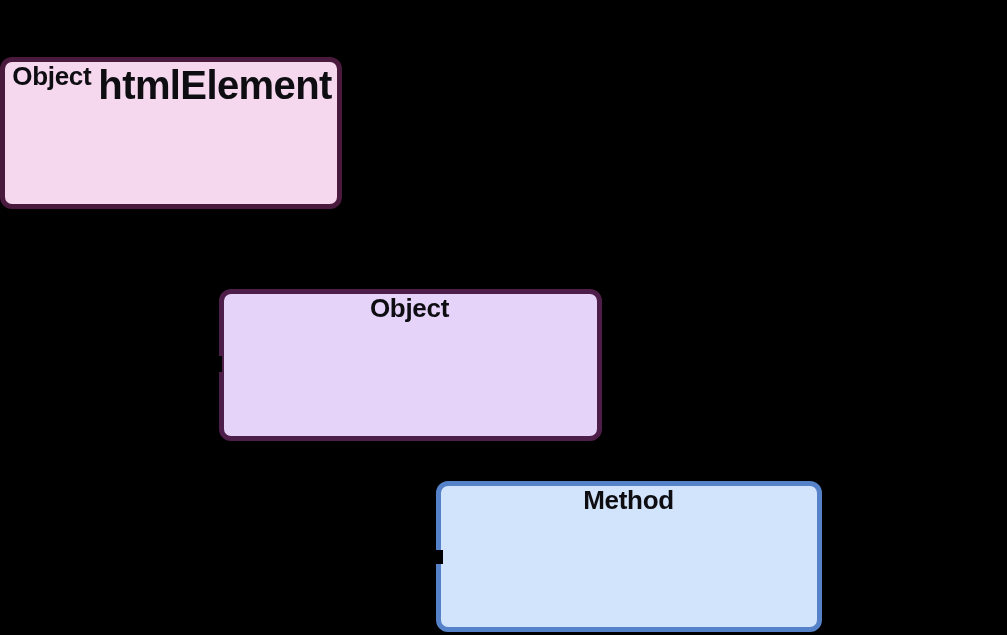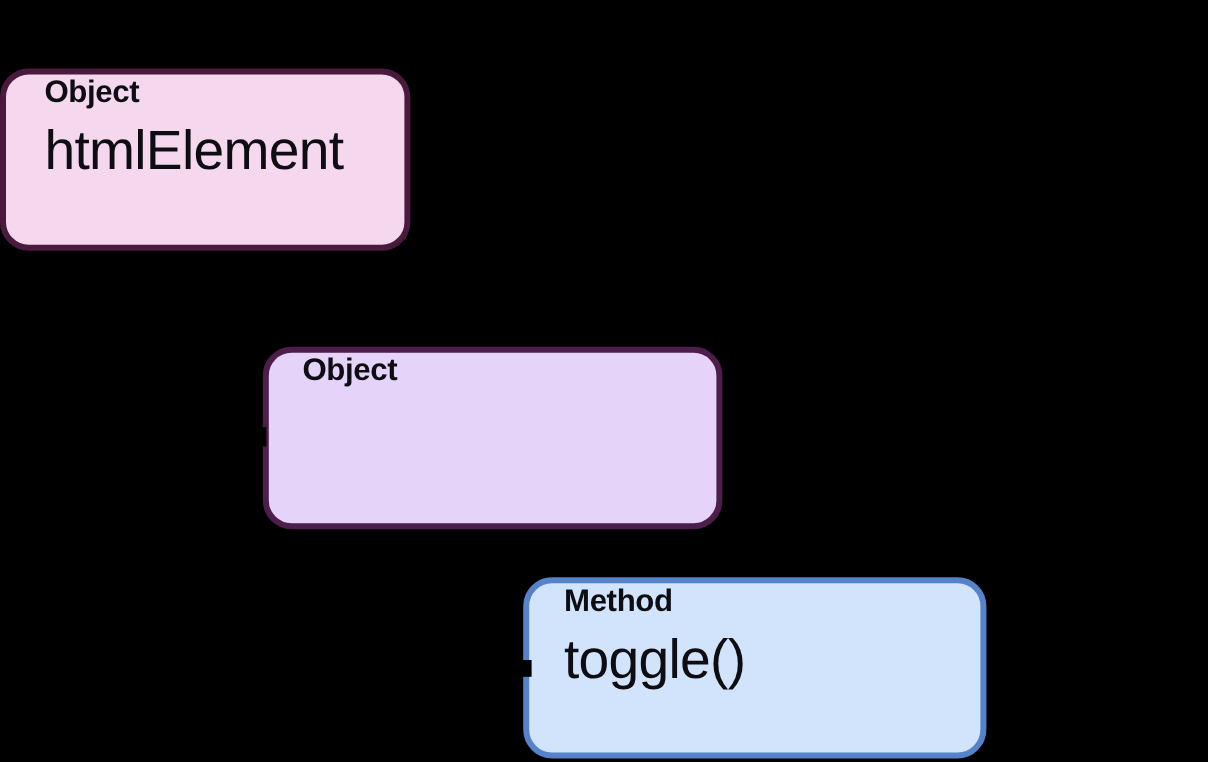--- a/index.html
+++ b/index.html
@@ -12,35 +12,36 @@
     width: 1007px;
     height: 635px;
     overflow: hidden;
     background: #000;
   }
   .node {
     position: absolute;
     box-sizing: border-box;
     border-style: solid;
     border-width: 5px;
-    border-radius: 24px;
+    border-radius: 12px;
     display: flex;
-    flex-direction: column;
+    flex-direction: row;
+    justify-content: center;
     gap: 7px;
     color: #0d0d12;
   }
   .node-type {
     font-size: 26px;
     font-weight: 700;
     line-height: 1.15;
     letter-spacing: -0.3px;
   }
   .node-name {
-    font-size: 46px;
-    font-weight: 400;
+    font-size: 40px;
+    font-weight: 700;
     line-height: 1.15;
     letter-spacing: -0.6px;
   }
   .node-1 { left: 0px;   top: 57px;  width: 342px; height: 152px; padding: 0 30px 0 32px; }
   .node-2 { left: 219px; top: 289px; width: 383px; height: 152px; padding: 0 30px 0 28px; }
   .node-3 { left: 436px; top: 481px; width: 386px; height: 151px; padding: 0 30px 0 29px; }
   .stub {
     position: absolute;
     background: #000;
     z-index: 3;
@@ -57,19 +58,18 @@
     <div class="node-type">Object</div>
     <div class="node-name">htmlElement</div>
   </div>
 
   <div class="node node-2" style="background: rgb(229, 211, 249); border-color: rgb(78, 30, 74); color: rgb(13, 13, 18);">
     <div class="node-type">Object</div>
   </div>
 
   <div class="node node-3" style="background: rgb(210, 228, 251); border-color: rgb(85, 130, 200); color: rgb(13, 13, 18);">
     <div class="node-type">Method</div>
-    <div class="node-name">toggle()</div>
   </div>
 
   <div class="stub stub-1"></div>
   <div class="stub stub-2"></div>
 
 </div>
 
 </body></html>

